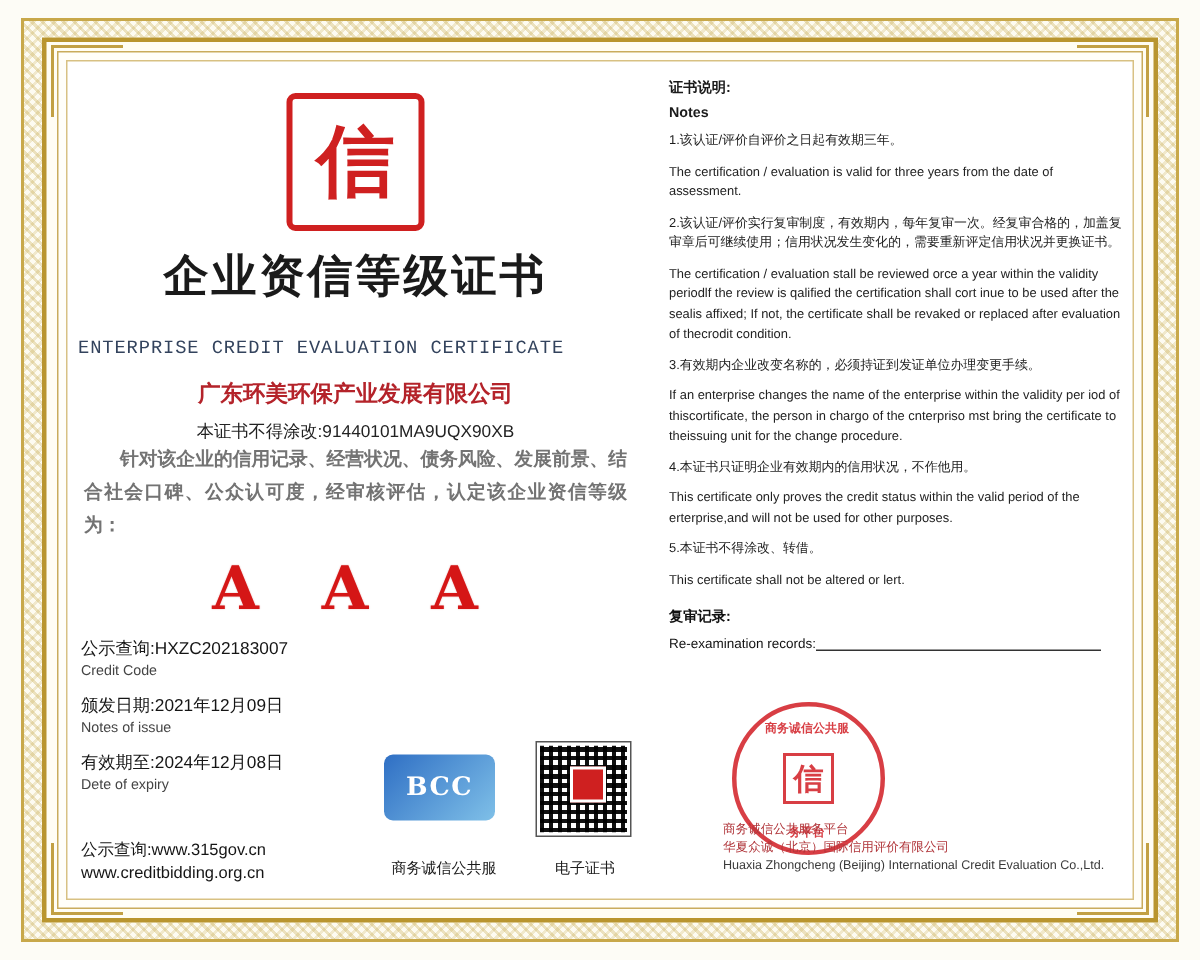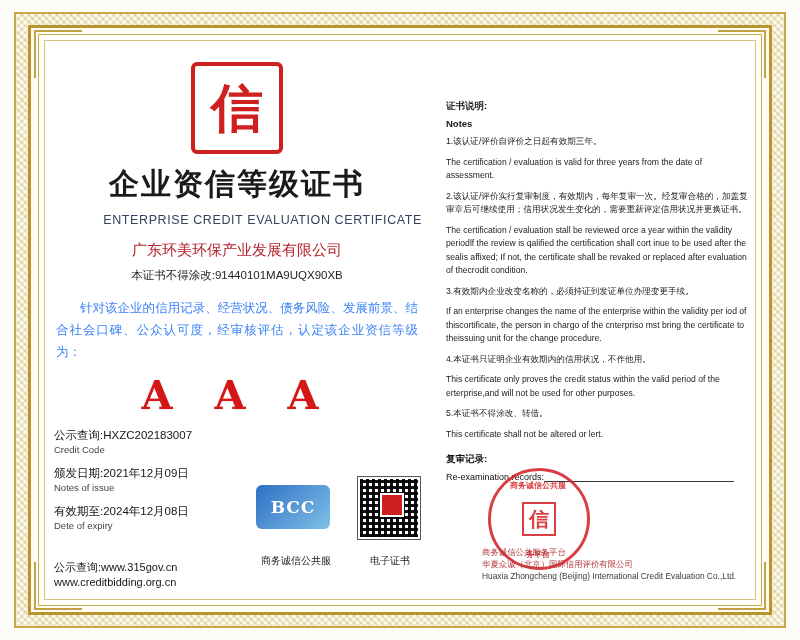--- a/index.html
+++ b/index.html
@@ -116,48 +116,49 @@
   .title-cn {
     text-align: center;
     font-family: "DejaVu Serif", serif;
     font-weight: bold;
     font-size: 30px;
     letter-spacing: 2px;
     color: #1a1a1a;
     margin-top: 10px;
   }
   .title-en {
-    text-align: right;
+    text-align: left;
     font-size: 12.5px;
     letter-spacing: 0.6px;
     color: #33435d;
-    margin-top: 8px;
+    margin-top: 20px;
+    font-family: Liberation Mono, monospace;
   }
   .company {
     text-align: center;
     font-family: "DejaVu Serif", serif;
-    font-weight: normal;
+    font-weight: bold;
     font-size: 15px;
     color: #b4232a;
     margin-top: 14px;
   }
   .usc {
     text-align: center;
     font-size: 11.5px;
     color: #222222;
     margin-top: 8px;
   }
 
   .body-text {
-    margin-top: 14px;
     font-size: 12.5px;
     line-height: 22px;
-    color: #3b82f6;
+    color: #737373;
     text-align: justify;
     padding: 0 4px;
+    font-weight: bold;
   }
   .body-text .indent { display: inline-block; width: 24px; }
 
   .grade {
     text-align: center;
     color: #d51616;
     font-family: "DejaVu Serif", serif;
     font-weight: bold;
     font-size: 40px;
     letter-spacing: 14px;
@@ -173,21 +174,21 @@
     position: absolute;
     left: 2px;
     bottom: 2px;
     width: 200px;
   }
   .bottom-left .field-line { font-size: 11px; }
 
   .qr-area {
     position: absolute;
     right: 4px;
-    bottom: 26px;
+    bottom: 8px;
     width: 170px;
     height: 95px;
   }
   .bcc-logo {
     position: absolute;
     left: 0;
     top: 14px;
     width: 74px;
     height: 44px;
     border-radius: 6px;
@@ -241,21 +242,20 @@
     color: #1b1b1b;
   }
 
   
   .right-col {
     flex: 1;
     position: relative;
     padding-left: 16px;
     border-left: none;
     box-sizing: border-box;
-    margin-top: 48px;
   }
   .notes-title-cn {
     font-size: 9.5px;
     color: #1a1a1a;
     font-weight: bold;
     margin-top: 4px;
   }
   .notes-title-en {
     font-size: 9.5px;
     color: #1a1a1a;

